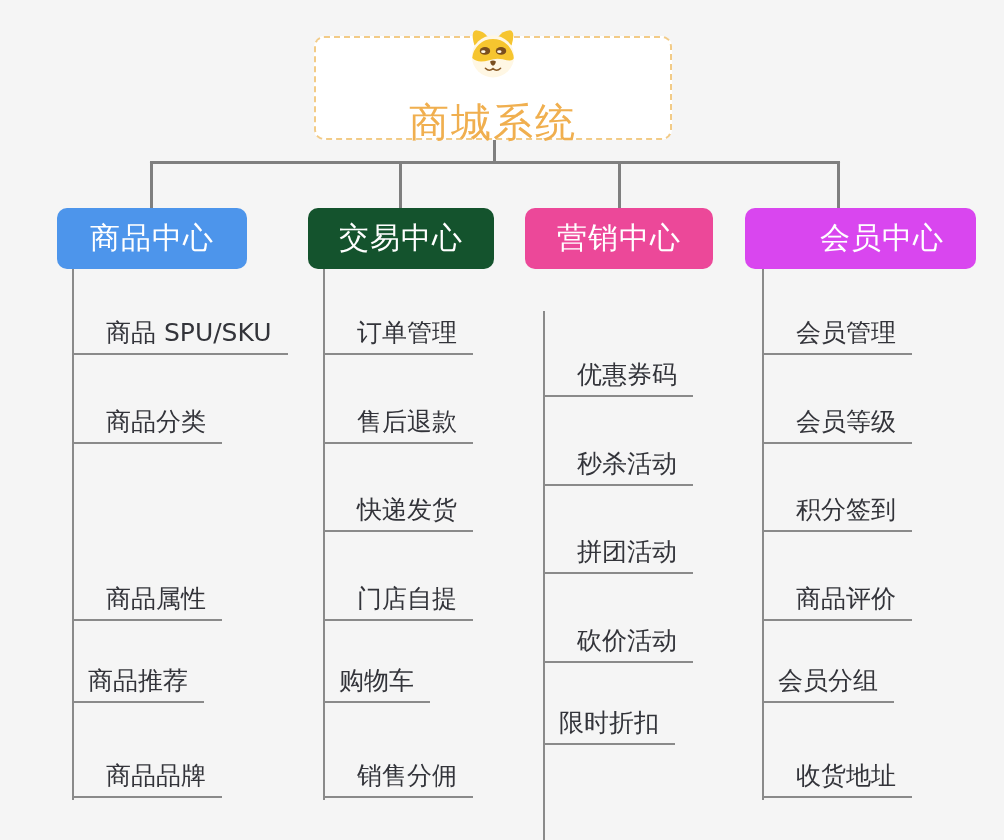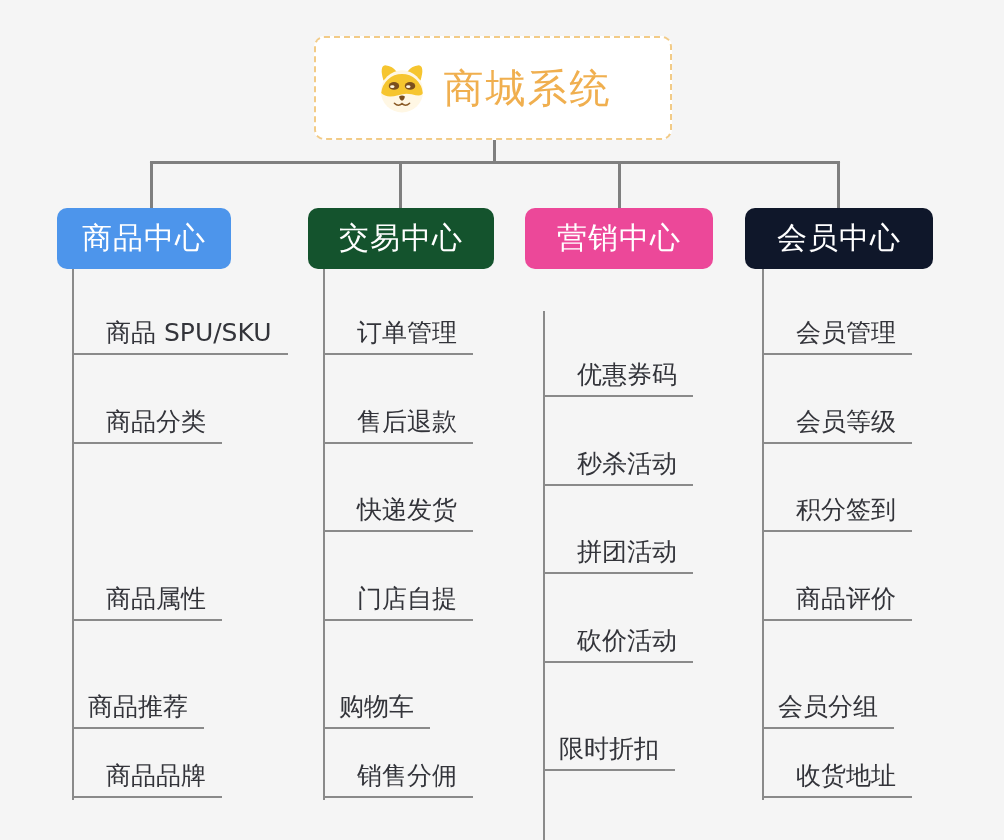--- a/index.html
+++ b/index.html
@@ -13,21 +13,21 @@
     background:#f5f5f5;
     overflow:hidden;
   }
   
   .root{
     position:absolute;left:314px;top:36px;width:358px;height:104px;
     background:#ffffff;
     border:2px dashed #f2cb87;
     border-radius:10px;
     box-sizing:border-box;
-    display:flex;align-items:center;justify-content:center;gap:15px;
+    display:flex;align-items:center;justify-content:center;gap:15px;flex-direction:column;
   }
   .root-title{
     font-size:40px;
     color:#f0af4f;
     letter-spacing:2px;
     white-space:nowrap;
   }
   .doge{width:54px;height:54px;flex:0 0 auto;}
   
   .line{position:absolute;background:#7f7f7f;}
@@ -36,21 +36,21 @@
   .drop{top:161px;width:3px;height:47px;}
   .d0{left:150px;} .d1{left:399px;} .d2{left:618px;} .d3{left:837px;}
   
   .branch{
     position:absolute;top:208px;height:61px;
     border-radius:10px;
     display:flex;align-items:center;justify-content:center;
     color:#ffffff;font-size:30px;letter-spacing:1px;
     white-space:nowrap;
   }
-  .b0{left:57px;width:174px;}
+  .b0{left:57px;width:190px;}
   .b1{left:308px;width:186px;}
   .b2{left:525px;width:188px;}
   .b3{left:745px;width:188px;}
   
   .col{position:absolute;top:269px;width:230px;height:531px;}
   .c0{left:72px;} .c1{left:323px;} .c2{left:543px;margin-top:42px;} .c3{left:762px;}
   .col::before{
     content:"";position:absolute;left:0;top:0;bottom:0;width:2px;
     background:#8a8a8a;
   }
@@ -58,21 +58,21 @@
     position:absolute;left:0;height:40px;
     box-sizing:border-box;
     border-bottom:2px solid #8a8a8a;
     display:flex;align-items:flex-end;
     padding:0 16px 4px 34px;
     font-size:25px;color:#33343a;
     white-space:nowrap;
     cursor:default;
   }
   .r0{top:46px;} .r1{top:135px;} .r2{top:223px;}
-  .r3{top:312px;} .r4{top:420px;padding-left:16px;} .r5{top:489px;}
+  .r3{top:312px;} .r4{top:394px;padding-left:16px;} .r5{top:489px;}
 </style>
 </head>
 <body>
 
 <div class="stage">
 
   <div class="root">
     <svg class="doge" viewBox="0 0 64 64" aria-hidden="true">
       <path d="M10 23 Q5 6 12 5 Q21 6 26 13 Z" fill="#f6c52f"></path>
       <path d="M54 23 Q59 6 52 5 Q43 6 38 13 Z" fill="#f6c52f"></path>
@@ -91,21 +91,21 @@
   <div class="line stem"></div>
   <div class="line bus"></div>
   <div class="line drop d0"></div>
   <div class="line drop d1"></div>
   <div class="line drop d2"></div>
   <div class="line drop d3"></div>
 
   <div class="branch b0" style="background: rgb(77, 149, 235);">商品中心</div>
   <div class="branch b1" style="background: #14532d;">交易中心</div>
   <div class="branch b2" style="background: #ec4899;">营销中心</div>
-  <div class="branch b3" style="background: #0f172a;">会员中心</div>
+  <div class="branch b3" style="background: #d946ef; padding-left: 43px;">会员中心</div>
 
   <div class="col c0">
     <div class="item r0">商品 SPU/SKU</div>
     <div class="item r1">商品分类</div>
     <div class="item r3">商品属性</div>
     <div class="item r4">商品推荐</div>
     <div class="item r5">商品品牌</div>
   </div>
 
   <div class="col c1">

